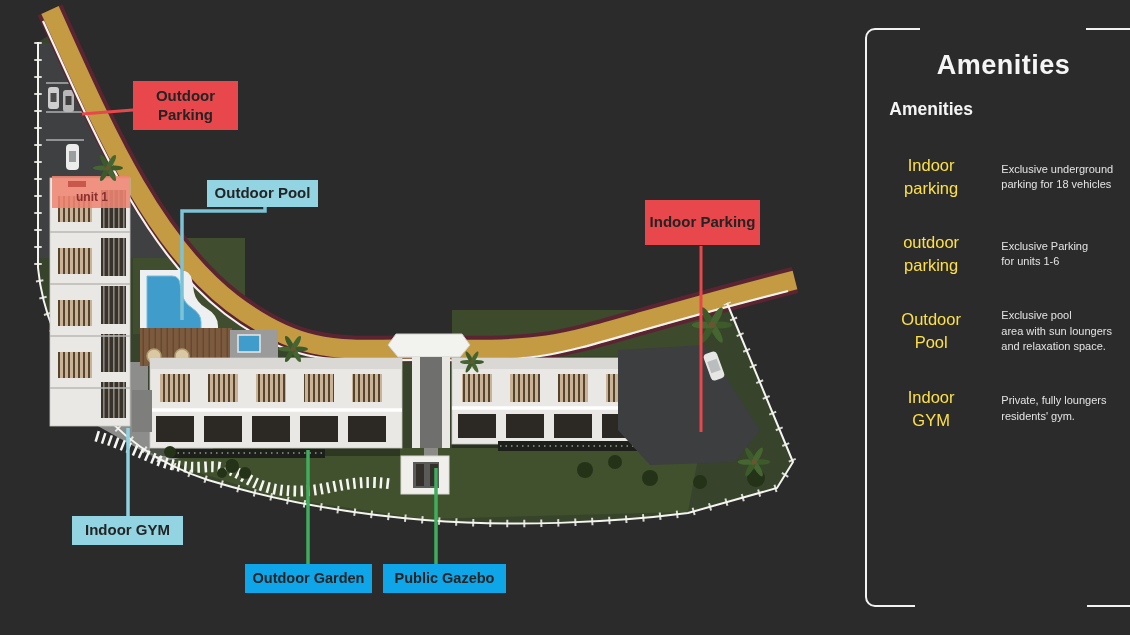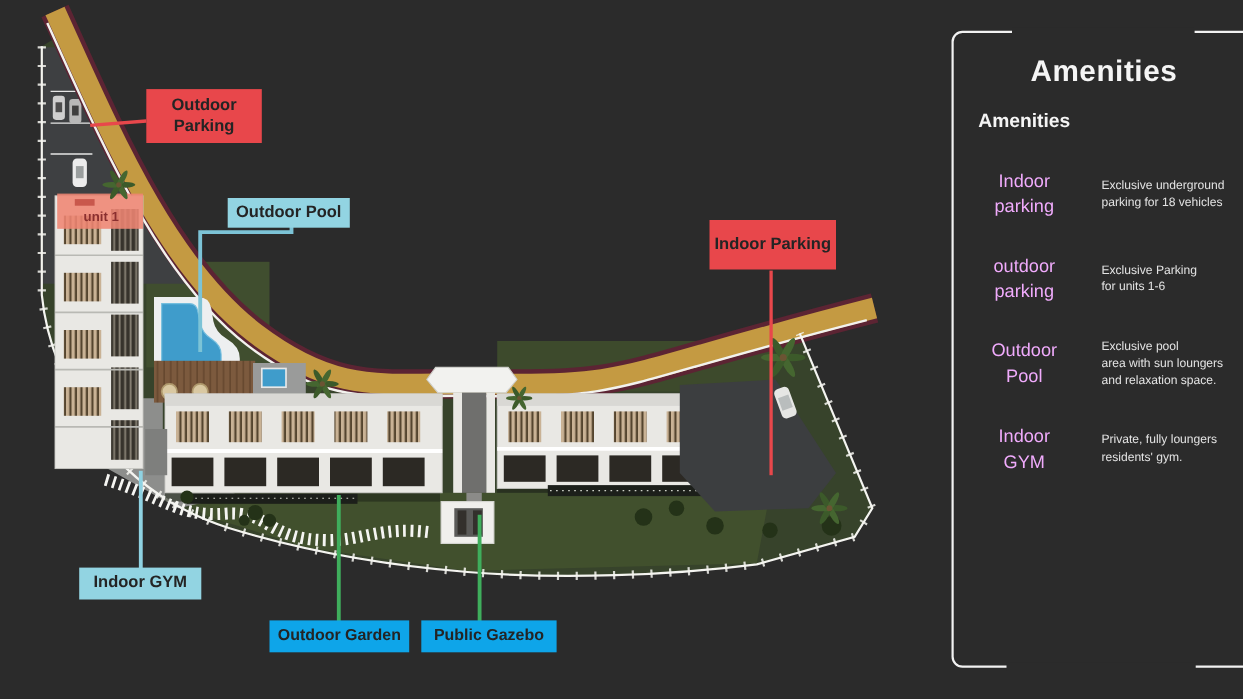--- a/index.html
+++ b/index.html
@@ -43,21 +43,21 @@
     margin:20px 0 0 0;text-align:center;font-size:27px;font-weight:700;
     letter-spacing:.5px;color:#f5f5f5;
   }
   #panel .cols{
     display:grid;grid-template-columns:47% 53%;margin-top:18px;
     font-size:17.5px;font-weight:700;text-align:center;color:#f5f5f5;
   }
   #rows{display:flex;flex-direction:column;gap:31px;margin-top:34px;}
   .row{display:grid;grid-template-columns:47% 53%;align-items:center;}
   .row .name{
-    font-size:16.5px;font-weight:400;color:#f0abfc;text-align:center;line-height:1.4;
+    font-size:16.5px;font-weight:400;color:#fde047;text-align:center;line-height:1.4;
   }
   .row .info{
     font-size:11px;color:#e3e3e3;text-align:left;line-height:1.4;
     padding:0 6px;
   }
 </style>
 </head>
 <body>
 
 <div id="map">

